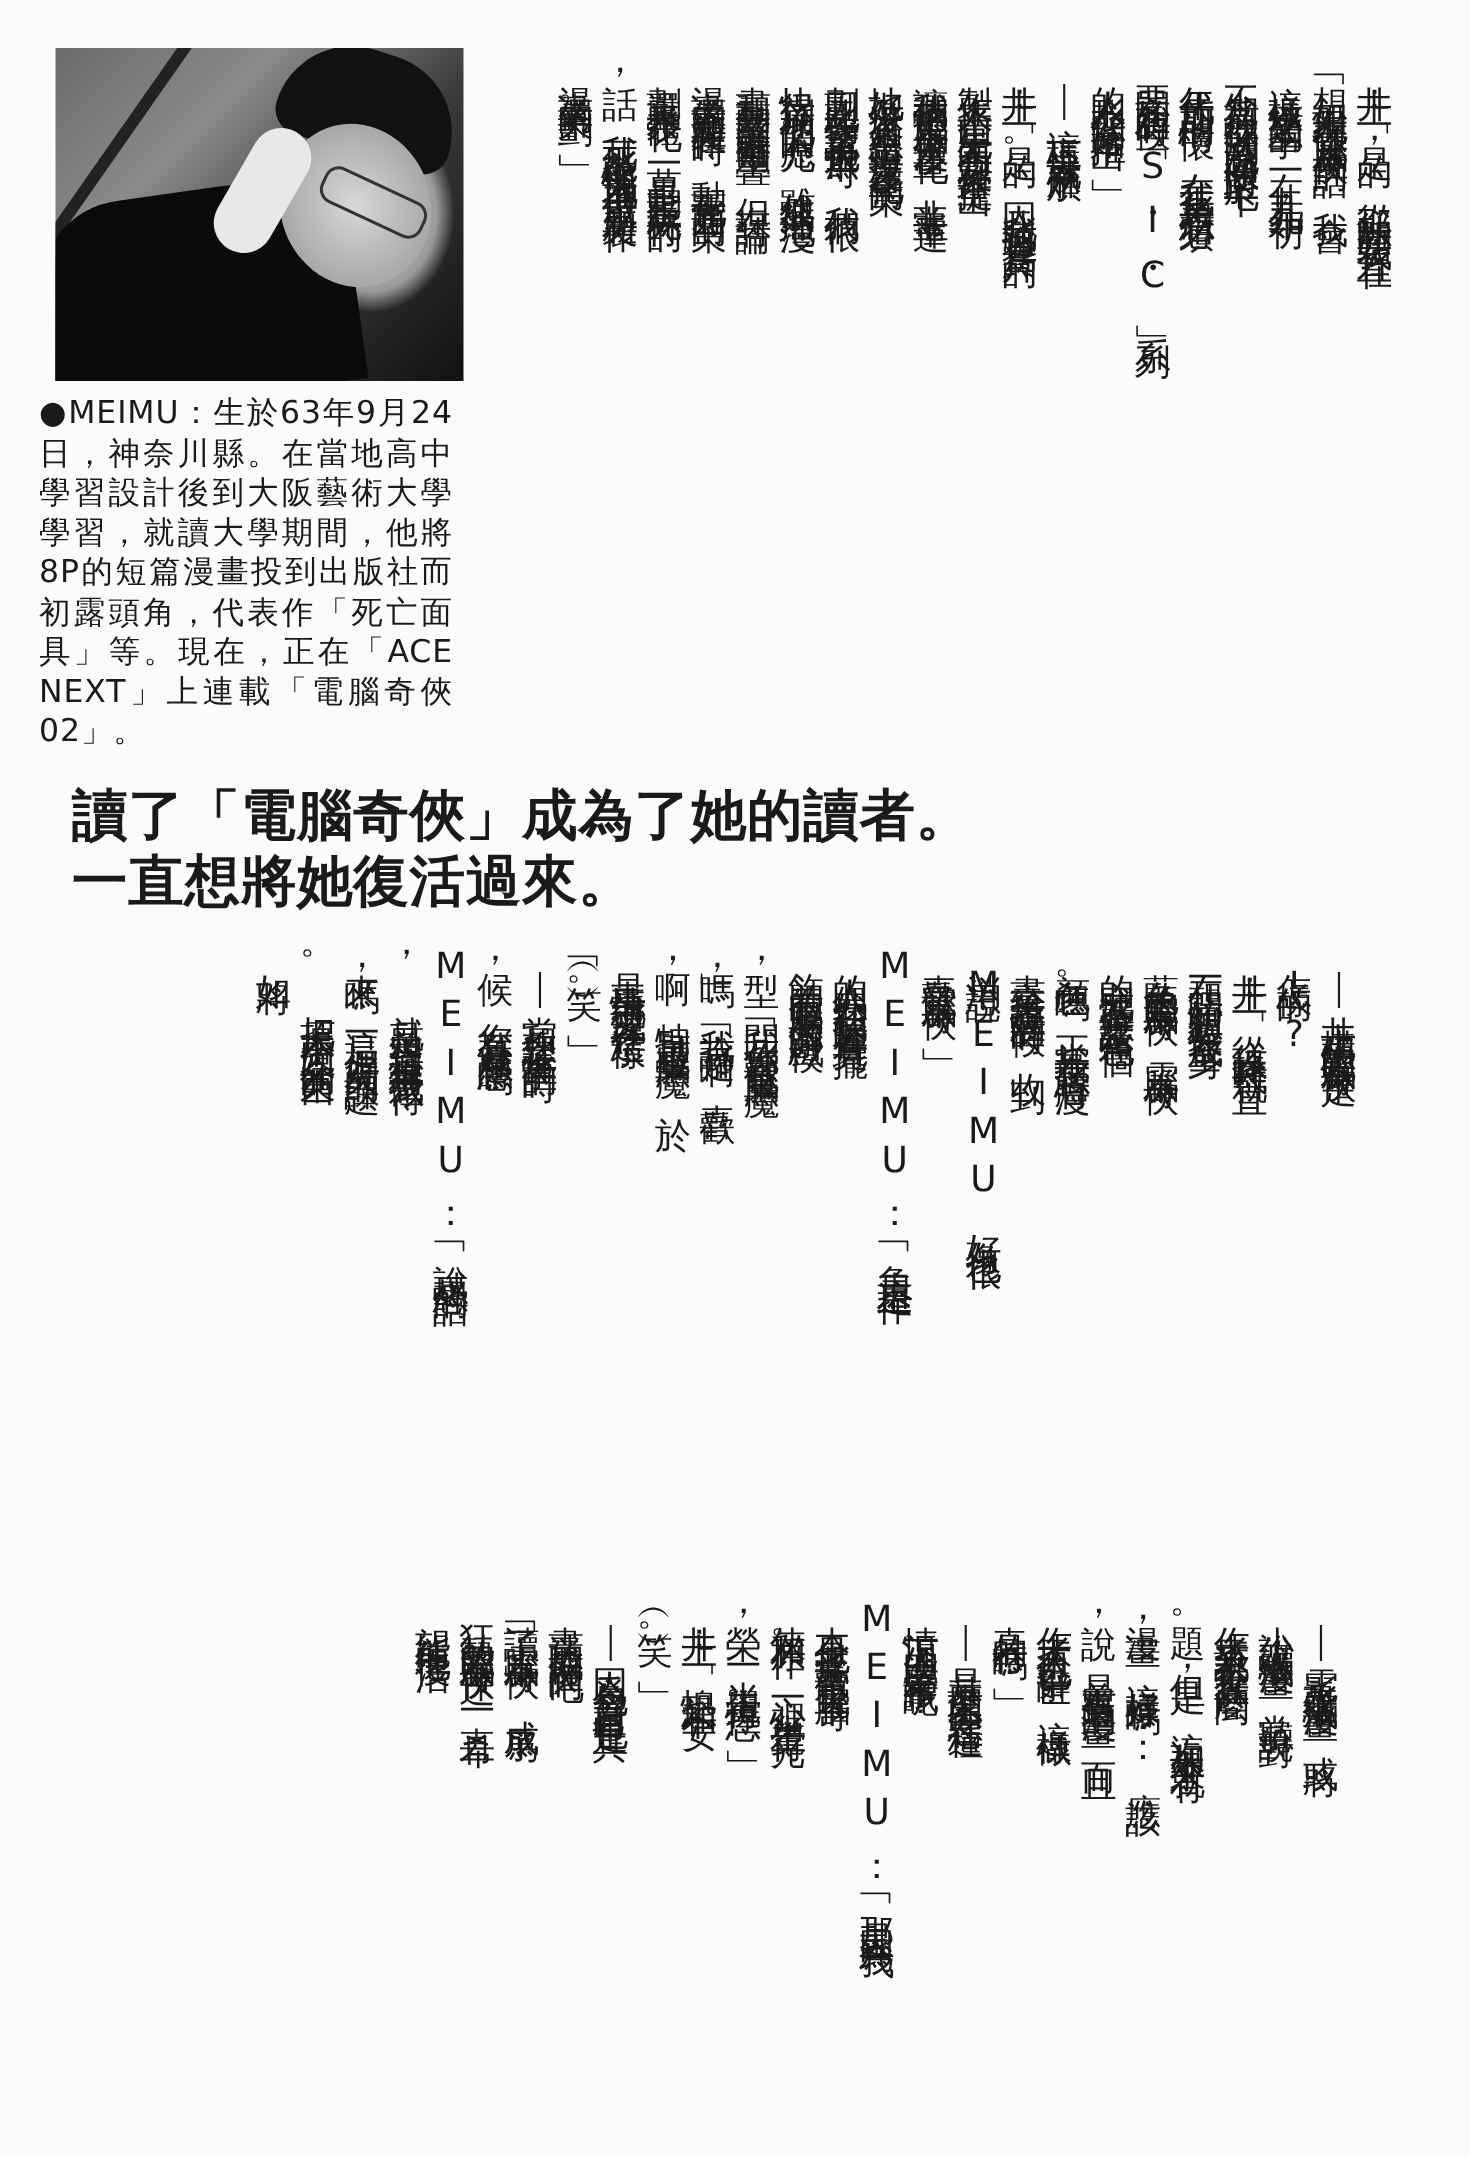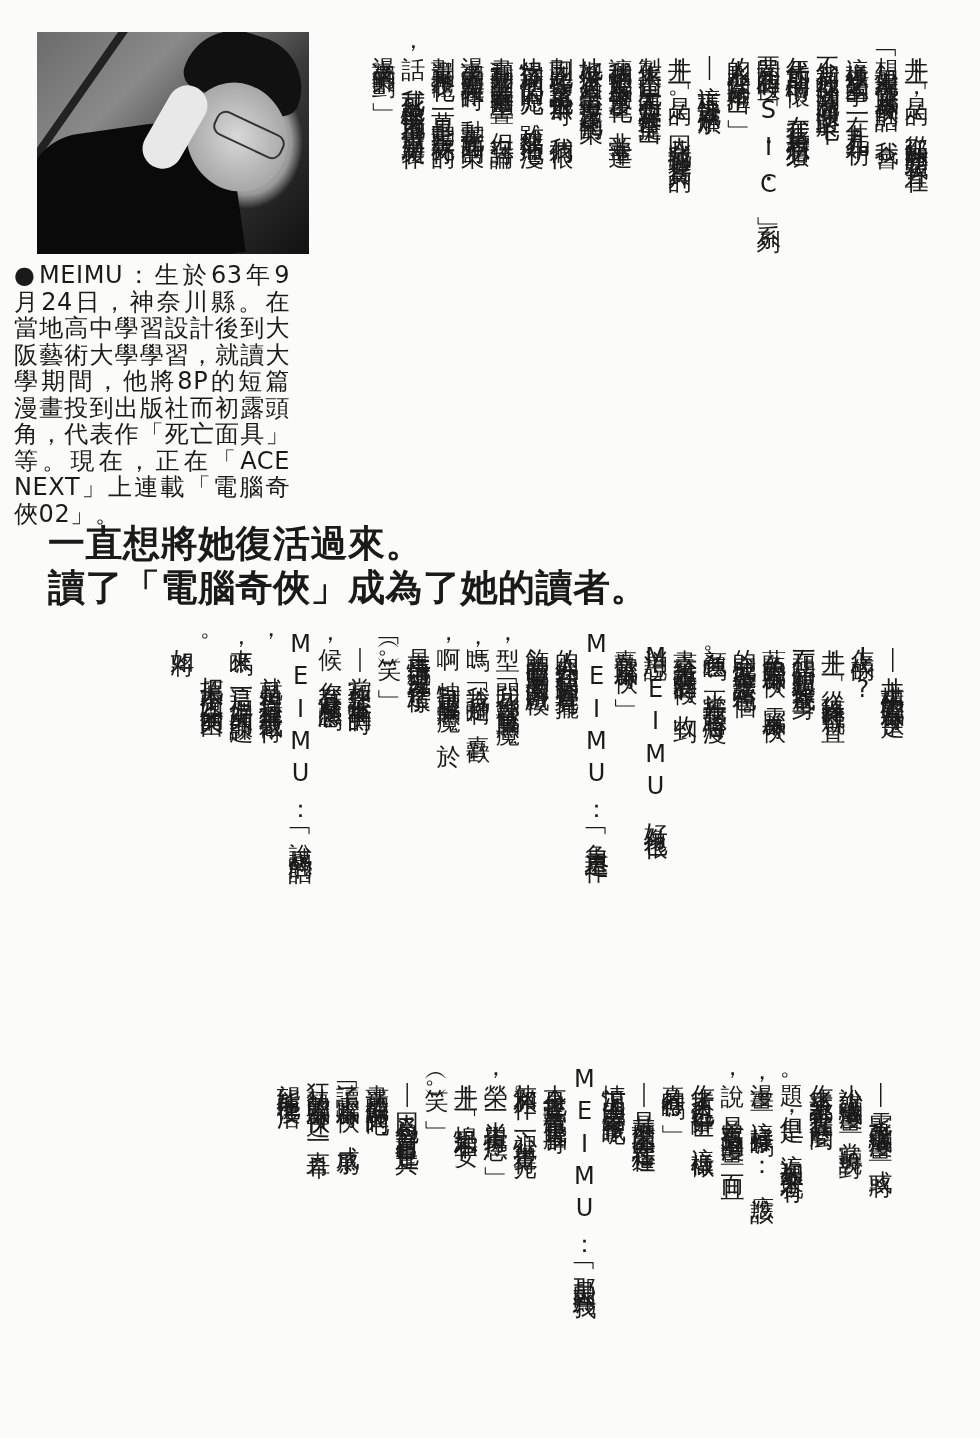--- a/index.html
+++ b/index.html
@@ -51,23 +51,23 @@
   .photo .body {
     position: absolute; left: -10px; top: 95px; width: 210px; height: 140px;
     background: #0a0a0a; border-radius: 60px 80px 0 0; transform: rotate(-8deg);
   }
   .photo .stripe {
     position: absolute; left: 40px; top: -20px; width: 8px; height: 160px;
     background: #222; transform: rotate(35deg);
   }
   .caption {
     position: absolute;
-    left: 14px; top: 262px;
+    left: 26px; top: 262px;
     width: 276px;
-    font-size: 24px;
+    font-size: 21px;
     line-height: 26.5px;
     letter-spacing: 0.6px;
     text-align: justify;
   }
   .headline {
     position: absolute;
     left: 48px; top: 522px;
     font-family: "Liberation Sans", "DejaVu Sans", sans-serif;
     font-weight: bold;
     font-size: 37px;
@@ -89,21 +89,21 @@
 </div>
 
 <div class="caption">
   <span>●</span><span>MEIMU：生於63年9月24日，神奈川縣。在當地高中學習設計後到大阪藝術大學學習，就讀大學期間，他將8P的短篇漫畫投到出版社而初露頭角，代表作「死亡面具」等。現在，正在「ACE NEXT」上連載「電腦奇俠02」。</span>
 </div>
 
 <div class="vblock" id="sec1" style="right: 20px; top: 38px; height: 470px;">
 <span class="col">井上：「是的，從那時開始我一直在</span><span class="col">想「如果現在做電腦奇俠的話，我會</span><span class="col">這樣做之類的事，在一九九九年初，</span><span class="col">不知爲何軟件的潮流趨向傾向於七十</span><span class="col">年代前期的情懷，在我正急着想必須</span><span class="col">要開始的時候，「S・I・C」系列</span><span class="col">的人形公仔開始推出。」</span><span class="col">｜這樣下去就麻煩了。</span><span class="col">井上：「是的。因此我通過寫實片的</span><span class="col">製作人平山亨先生向石森製作室提出</span><span class="col">讓我們把電腦奇俠漫畫化。非常幸運</span><span class="col">地好像没有人想出過再次漫畫化的策</span><span class="col">劃因此製作室認爲也無不可，我們很</span><span class="col">快得到了他們的應允。雖然偶然地漫</span><span class="col">畫和動畫的發表時期重疊，但在討論</span><span class="col">漫畫的重新製作時，動畫化方面的策</span><span class="col">劃還未具體化。萬一是動畫版先行的</span><span class="col">話，我可能會懊惱地不再做重新製作</span><span class="col">漫畫的策劃。」</span></div>
 
 <div class="headline">
+  <span class="line">讀了「電腦奇俠」成為了她的讀者。</span>
   <span class="line">一直想將她復活過來。</span>
-  <span class="line">讀了「電腦奇俠」成為了她的讀者。</span>
 </div>
 
 <div class="vblock" id="sec2" style="right: 44px; top: 630px; height: 360px;">
 <span class="col">｜井上構想的電腦奇俠是</span><span class="col">怎樣的!?</span><span class="col">井上：「從孩提時代就一直</span><span class="col">在想一開始想過製作成全身</span><span class="col">藍色的電腦奇俠，電腦奇俠</span><span class="col">的完成體不應該是藍色一個</span><span class="col">顏色嗎。正當我在苦心將漫</span><span class="col">畫交給誰畫好的時候，收到</span><span class="col">消息說MEIMU好像也很</span><span class="col">喜歡電腦奇俠。」</span><span class="col">MEIMU：「負責這工作</span><span class="col">的人偶然在我的屋裡看見擺</span><span class="col">飾着的電腦黑魔的游戲模</span><span class="col">型，問我「你喜歡電腦黑魔</span><span class="col">嗎」，我說「是啊，喜歡</span><span class="col">啊，特別是電腦黑魔」，於</span><span class="col">是事情就變成現在這樣了</span><span class="col">「（笑）。」</span><span class="col">｜當和您談這件事的時</span><span class="col">候，您有甚麼感想嗎？</span><span class="col">MEIMU：「說感想的話</span><span class="col">，就是曾想過這種事我做得</span><span class="col">來嗎，這是一個好大的課題</span><span class="col">。把原本不同媒介的東西，</span><span class="col">如將</span></div>
 
 <div class="vblock" id="sec3" style="right: 56px; top: 1065px; height: 360px;">
 <span class="col">｜電影改編成漫畫，或將</span><span class="col">小說改編成漫畫，常聽說對</span><span class="col">作者來說都不存在甚麼問</span><span class="col">題。但是，這次却本來就有</span><span class="col">漫畫，這樣好嗎？：應該</span><span class="col">說，是曾有過的漫畫。而且</span><span class="col">作者本人也已辭世，這樣做</span><span class="col">真的行嗎？」</span><span class="col">｜是甚麼理由令您在這種</span><span class="col">情況下的決定要嘗試呢？</span><span class="col">MEIMU：「那是因爲我</span><span class="col">本身也非常喜歡電視電腦奇</span><span class="col">俠和原作。心裡一半覺得光</span><span class="col">榮，一半覺得惶恐。」</span><span class="col">井上：「惶恐和不安</span><span class="col">（笑）。」</span><span class="col">｜因爲包含着自己也是其</span><span class="col">畫迷的成份在內吧。</span><span class="col">讀了「電腦奇俠」，成爲了</span><span class="col">狂熱的電腦奇俠迷，一直希</span><span class="col">望能使他復活。</span></div>
 
 </body></html>

